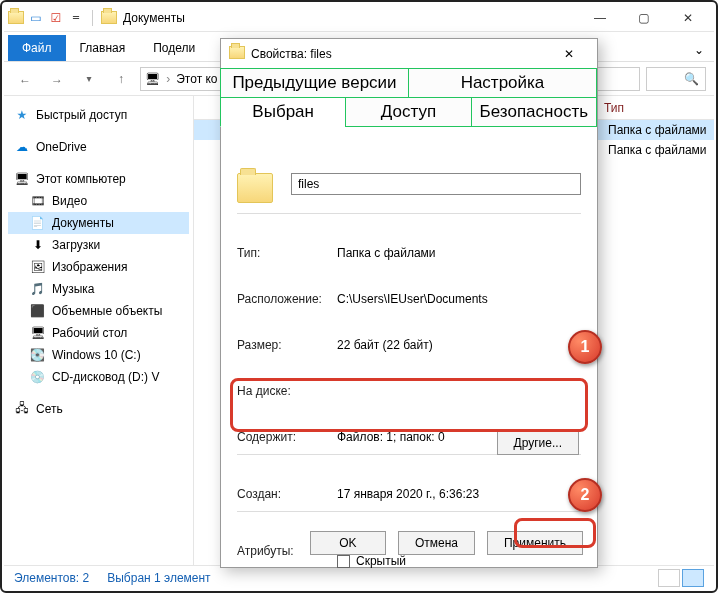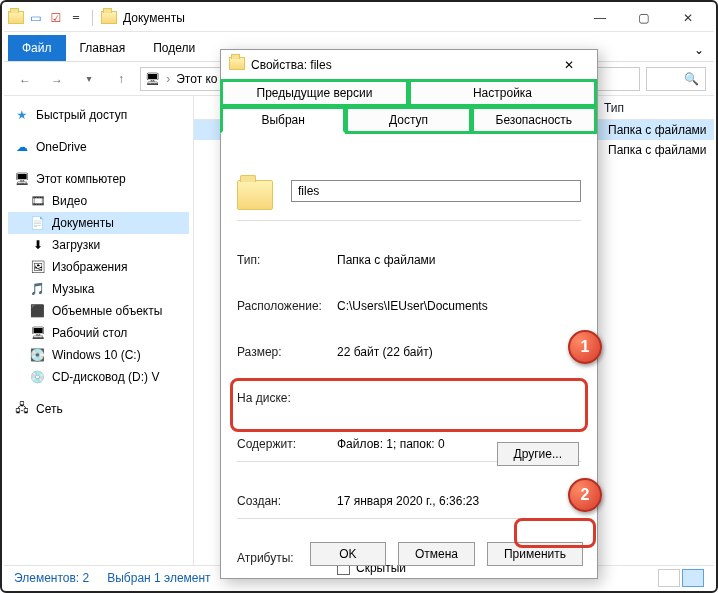--- a/index.html
+++ b/index.html
@@ -27,38 +27,38 @@
 
 .body { display: flex; height: calc(100% - 28px - 30px - 34px - 24px); }
 .tree { width: 190px; border-right: 1px solid #e5e5e5; padding: 8px 4px; overflow: hidden; }
 .tree-item { display: flex; align-items: center; gap: 6px; padding: 3px 6px; white-space: nowrap; }
 .tree-item.indent1 { padding-left: 22px; }
 .tree-item.selected { background: #cde8ff; }
 .tree-spacer { height: 10px; }
 .tree .ico { width: 16px; height: 16px; display:inline-flex; align-items:center; justify-content:center; }
 
 .listhdr { display:flex; border-bottom: 1px solid #e5e5e5; height: 24px; align-items:center; }
-.listhdr .col { padding: 0 10px; color:#0f172a; }
+.listhdr .col { padding: 0 10px; color:#7f1d1d; }
 .filelist { flex: 1; }
 .filelist .row { display:flex; align-items:center; padding: 3px 6px; gap:8px; }
 .filelist .row.sel { background:#cde8ff; }
 
 .statusbar { height: 24px; border-top: 1px solid #e5e5e5; display:flex; align-items:center; padding: 0 10px; color:#1560b3; gap: 18px; }
 .statusbar .viewbtns { margin-left:auto; display:flex; gap:2px; }
 .viewbtn { width:22px; height:18px; border:1px solid #ccc; }
 .viewbtn.active { background:#cde8ff; border-color:#5aa2e0; }
 
 
-.props { position:absolute; left:218px; top:47px; width:378px; height:530px; background:#fff; border:1px solid #999; box-shadow: 4px 4px 14px rgba(0,0,0,.25); }
+.props { position:absolute; left:218px; top:36px; width:378px; height:530px; background:#fff; border:1px solid #999; box-shadow: 4px 4px 14px rgba(0,0,0,.25); }
 .props-title { height:30px; display:flex; align-items:center; padding:0 8px; border-bottom:1px solid #e5e5e5; }
 .props-title .ico { width:16px; height:16px; margin-right:6px; }
 .props-title .x { margin-left:auto; width:40px; text-align:center; }
 .tabs { display:grid; grid-template-columns: repeat(3,1fr); }
 .tabrow2 { display:grid; grid-template-columns: 1fr 1fr; }
-.tab { border:3px solid #22c55e; margin:-1px 0 0 -1px; padding:4px 0; text-align:center; background:#fcfcfc; font-size:12px;}
+.tab { border:1px solid #22c55e; margin:-1px 0 0 -1px; padding:4px 0; text-align:center; background:#fcfcfc; font-size:17px;}
 .tab.active { background:#fff; border-bottom-color:#fff; }
 .tabpanel { padding: 14px 16px 8px; }
 .prow { display:flex; align-items:flex-start; margin-bottom:10px;margin-top:32px; }
 .prow .lbl { width:100px; color:#222; }
 .prow .val { flex:1; }
 .divider { height:1px; background:#ddd; margin:6px 0 10px; }
 .folder-big { width:36px; height:30px; background: linear-gradient(#fff2b3,#f7d77a); border:1px solid #e3c558; border-radius:2px; position:relative; margin-right:18px;}
 .folder-big::before{content:"";position:absolute;top:-6px;left:2px;width:14px;height:6px;background:#f7e193;border:1px solid #e3c558;border-bottom:none;border-radius:2px 2px 0 0;}
 .name-input { flex:1; height:22px; border:1px solid #888; padding:0 6px; }
 .chk { width:13px; height:13px; border:1px solid #666; display:inline-block; vertical-align:middle; margin-right:6px; position:relative;}

